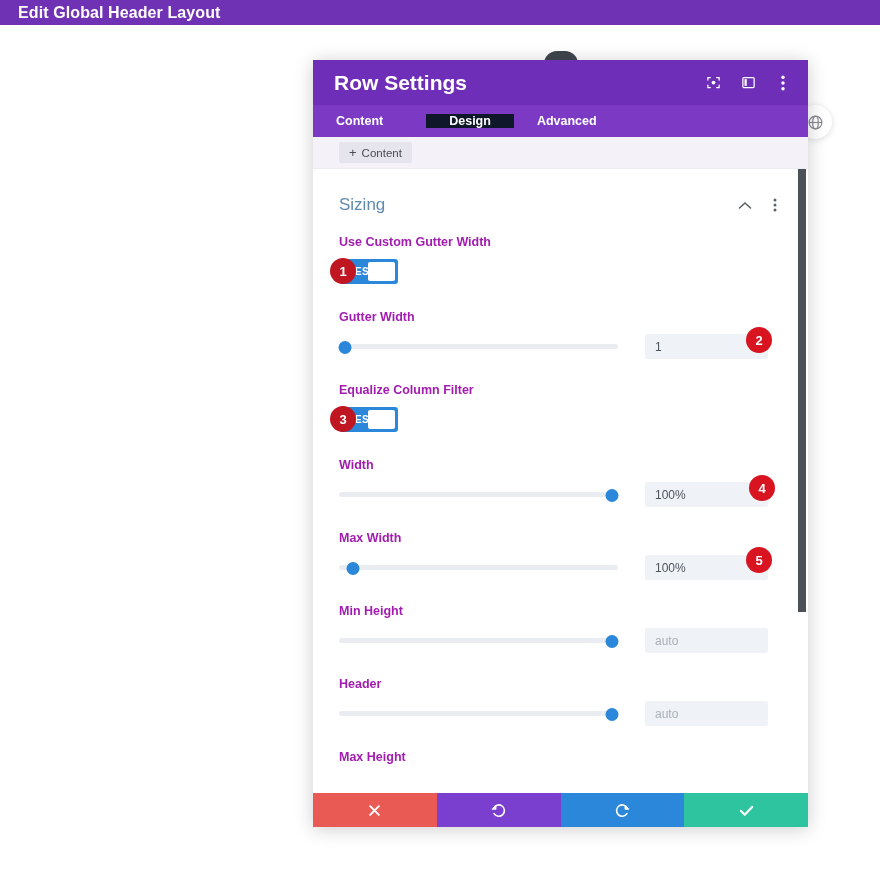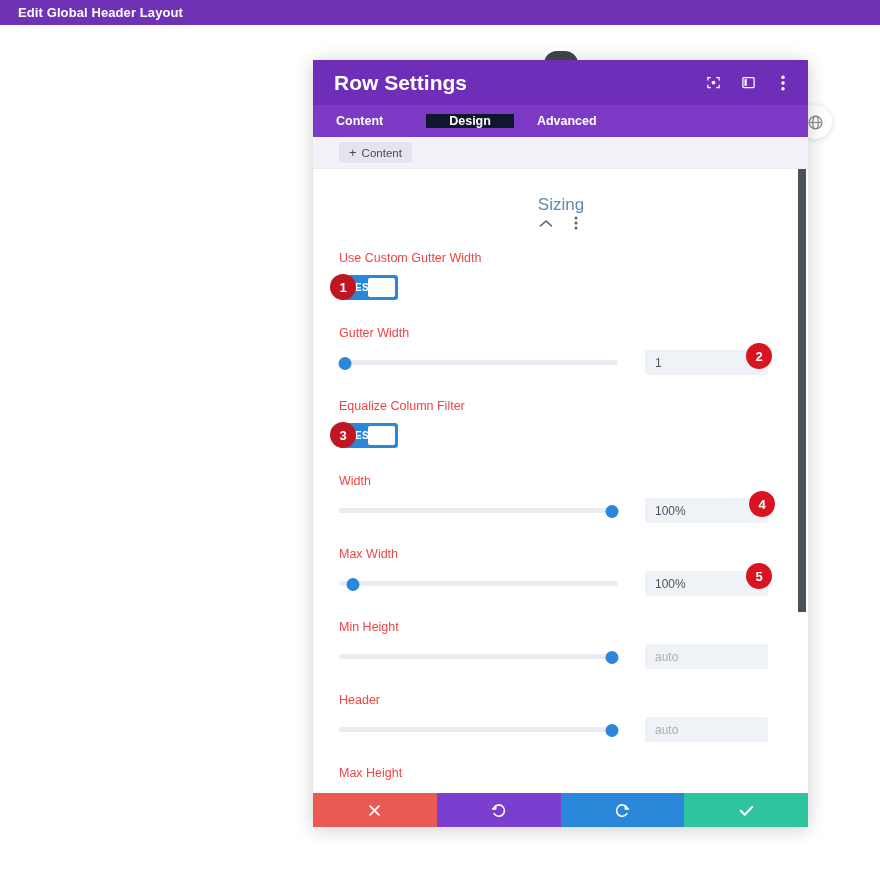--- a/index.html
+++ b/index.html
@@ -21,21 +21,21 @@
   .admin-bar {
     position: absolute;
     left: 0; top: 0;
     width: 880px; height: 25px;
     background: #7032b4;
     display: flex;
     align-items: center;
   }
   .admin-bar-title {
     color: #ffffff;
-    font-size: 13px;
+    font-size: 16px;
     font-weight: bold;
     padding-left: 18px;
     letter-spacing: .1px;
   }
 
   
   .page-canvas {
     position: absolute;
     left: 0; top: 25px;
     width: 880px; height: 851px;
@@ -191,21 +191,20 @@
     background: #4a5158;
     border-radius: 0;
     cursor: pointer;
   }
 
   
   .section-head {
     display: flex;
     align-items: center;
     padding: 26px 25px 0 26px;
-    flex-direction: column;
   }
   .section-title {
     flex: 1 1 auto;
     color: #5f8ab0;
     font-size: 17px;
     font-weight: normal;
   }
   .section-head-icons {
     display: flex;
     align-items: center;
@@ -217,22 +216,22 @@
     cursor: pointer;
   }
 
   
   .control {
     padding: 0 25px 0 26px;
     position: relative;
   }
   .control-label {
     font-size: 12.5px;
-    color: #ef4444;
-    font-weight: normal;
+    color: #a21caf;
+    font-weight: bold;
     margin-bottom: 10px;
   }
 
   
   .toggle-row {
     position: relative;
     display: flex;
     align-items: center;
     margin-bottom: 26px;
   }

